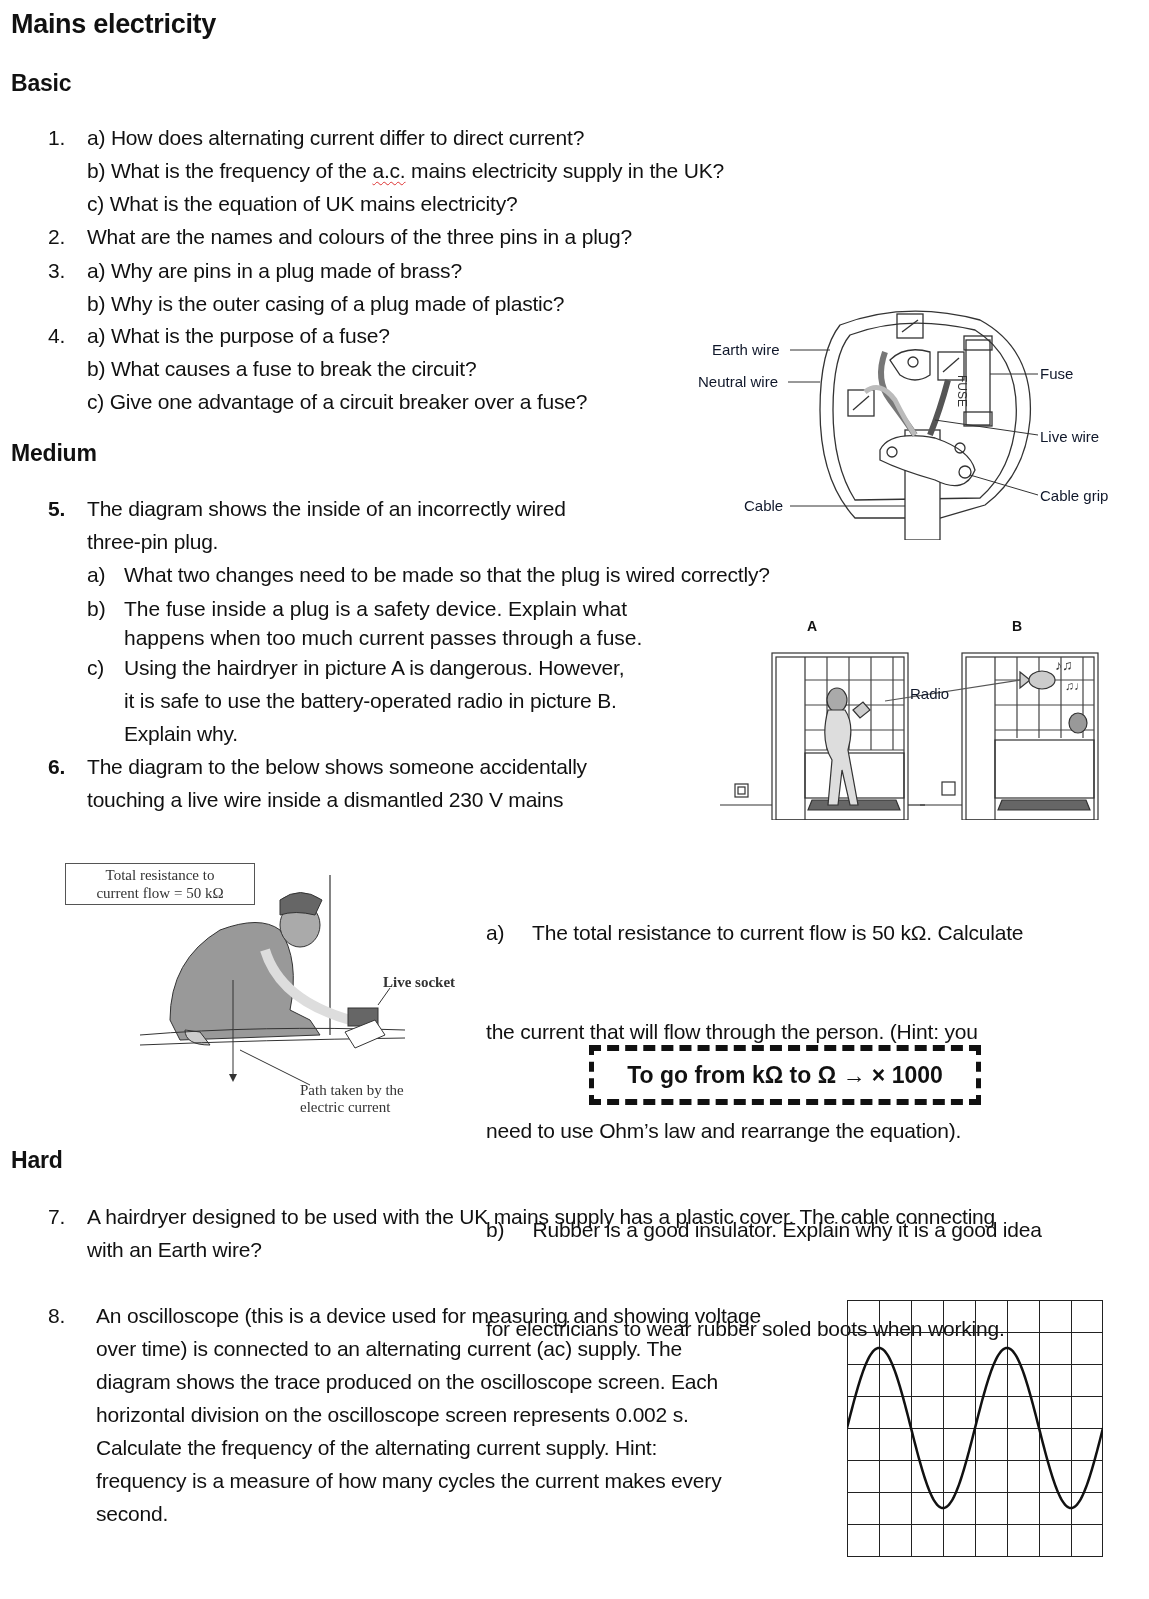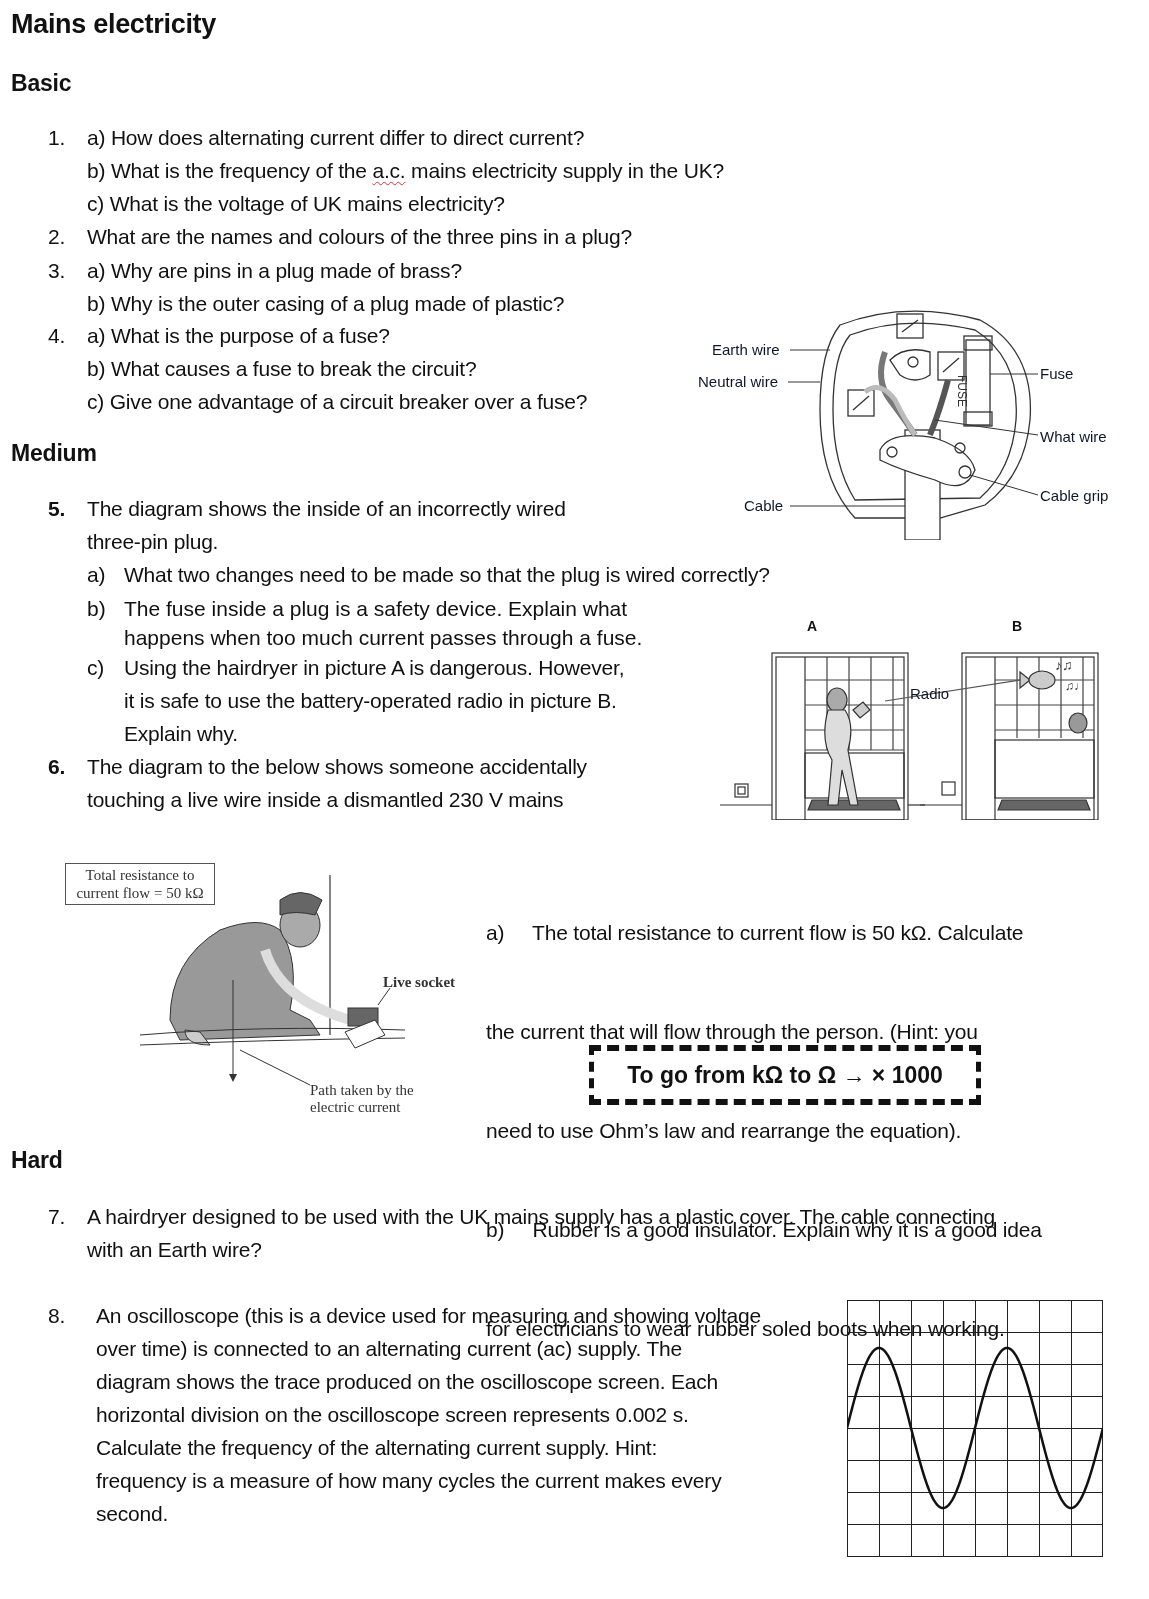--- a/index.html
+++ b/index.html
@@ -9,21 +9,21 @@
   }
   .abs { position: absolute; }
   .cal { font-family: "Liberation Sans", "DejaVu Sans", sans-serif; font-size: 21px; line-height: 33px; letter-spacing: -0.2px; }
   .h1 { font-size: 27px; font-weight: bold; left: 11px; top: 9px; letter-spacing: -0.3px; }
   .h2 { font-size: 23px; font-weight: bold; left: 11px; letter-spacing: -0.2px; }
   .num { position: absolute; }
   .bold { font-weight: bold; }
   .squiggle { text-decoration: underline wavy #d33; text-decoration-thickness: 1px; text-underline-offset: 3px; }
   .lbl { font-family: "Liberation Sans", sans-serif; font-size: 15px; color: #0f172a; }
   .serif-lbl { font-family: "Liberation Serif", "DejaVu Serif", serif; font-size: 15px; color: #333; }
-  .resbox { border: 1.5px solid #555; padding: 2px 4px; text-align: center; line-height: 18px; }
+  .resbox { border: 1.5px solid #555; padding: 2px 24px; text-align: center; line-height: 18px; }
   .dashbox {
     left: 589px; top: 1045px; width: 392px; height: 60px;
     border: 6px dashed #111; box-sizing: border-box;
     border-left-width: 5px; border-right-width: 5px;
     display: flex; align-items: center; justify-content: center;
     font-size: 23px; font-weight: bold;
   }
 </style>
 </head>
 <body>
@@ -31,21 +31,21 @@
 <div class="abs h1">Mains electricity</div>
 <div class="abs h2" style="top:70px">Basic</div>
 <div class="abs h2" style="top:440px">Medium</div>
 <div class="abs h2" style="top:1147px">Hard</div>
 
 <div class="abs cal" style="left:48px; top:121px;">
   <span class="num" style="left:0">1.</span>
   <div style="margin-left:39px">
     <div>a) How does alternating current differ to direct current?</div>
     <div><span>b) What is the frequency of the </span><span class="squiggle">a.c.</span><span> mains electricity supply in the UK?</span></div>
-    <div>c) What is the voltage of UK mains electricity?</div>
+    <div>c) What is the equation of UK mains electricity?</div>
   </div>
 </div>
 <div class="abs cal" style="left:48px; top:220px;">
   <span class="num" style="left:0">2.</span>
   <div style="margin-left:39px">What are the names and colours of the three pins in a plug?</div>
 </div>
 <div class="abs cal" style="left:48px; top:254px;">
   <span class="num" style="left:0">3.</span>
   <div style="margin-left:39px">
     <div>a) Why are pins in a plug made of brass?</div>
@@ -93,21 +93,21 @@
       <line x1="100" y1="206" x2="215" y2="206"></line>
       <line x1="300" y1="74" x2="348" y2="74"></line>
       <line x1="245" y1="120" x2="348" y2="135"></line>
       <line x1="280" y1="175" x2="348" y2="195"></line>
     </g>
   </svg>
   <div class="abs lbl" style="left:22px; top:41px">Earth wire</div>
   <div class="abs lbl" style="left:8px; top:73px">Neutral wire</div>
   <div class="abs lbl" style="left:54px; top:197px">Cable</div>
   <div class="abs lbl" style="left:350px; top:65px">Fuse</div>
-  <div class="abs lbl" style="left:350px; top:128px">What wire</div>
+  <div class="abs lbl" style="left:350px; top:128px">Live wire</div>
   <div class="abs lbl" style="left:350px; top:187px">Cable grip</div>
 </div>
 
 <div class="abs cal" style="left:48px; top:492px;">
   <span class="num bold" style="left:0">5.</span>
   <div style="margin-left:39px">
     <div>The diagram shows the inside of an incorrectly wired</div>
     <div>three-pin plug.</div>
   </div>
 </div>
@@ -210,21 +210,21 @@
     <path d="M80 175 Q200 165 345 170" stroke="#333" fill="none"></path>
     <path d="M80 185 Q200 180 345 178" stroke="#333" fill="none"></path>
     <rect x="288" y="148" width="30" height="18" fill="#666" stroke="#333"></rect>
     <path d="M285 172 L315 160 L325 175 L295 188 Z" fill="#fff" stroke="#333"></path>
     <line x1="173" y1="120" x2="173" y2="220" stroke="#333"></line>
     <path d="M169 214 L173 222 L177 214 Z" fill="#333"></path>
     <line x1="180" y1="190" x2="250" y2="225" stroke="#333"></line>
     <line x1="318" y1="145" x2="330" y2="128" stroke="#333"></line>
   </svg>
   <div class="abs serif-lbl" style="left:323px; top:114px;font-weight:bold;">Live socket</div>
-  <div class="abs serif-lbl" style="left:250px; top:222px; line-height:17px;">
+  <div class="abs serif-lbl" style="left:240px; top:222px; line-height:17px;">
     <div>Path taken by the</div>
     <div>electric current</div>
   </div>
 </div>
 
 <div class="abs cal" style="left:486px; top:850px; white-space:pre;">
   <div>a)     The total resistance to current flow is 50 kΩ. Calculate</div>
   <div>the current that will flow through the person. (Hint: you</div>
   <div>need to use Ohm’s law and rearrange the equation).</div>
   <div>b)     Rubber is a good insulator. Explain why it is a good idea</div>

